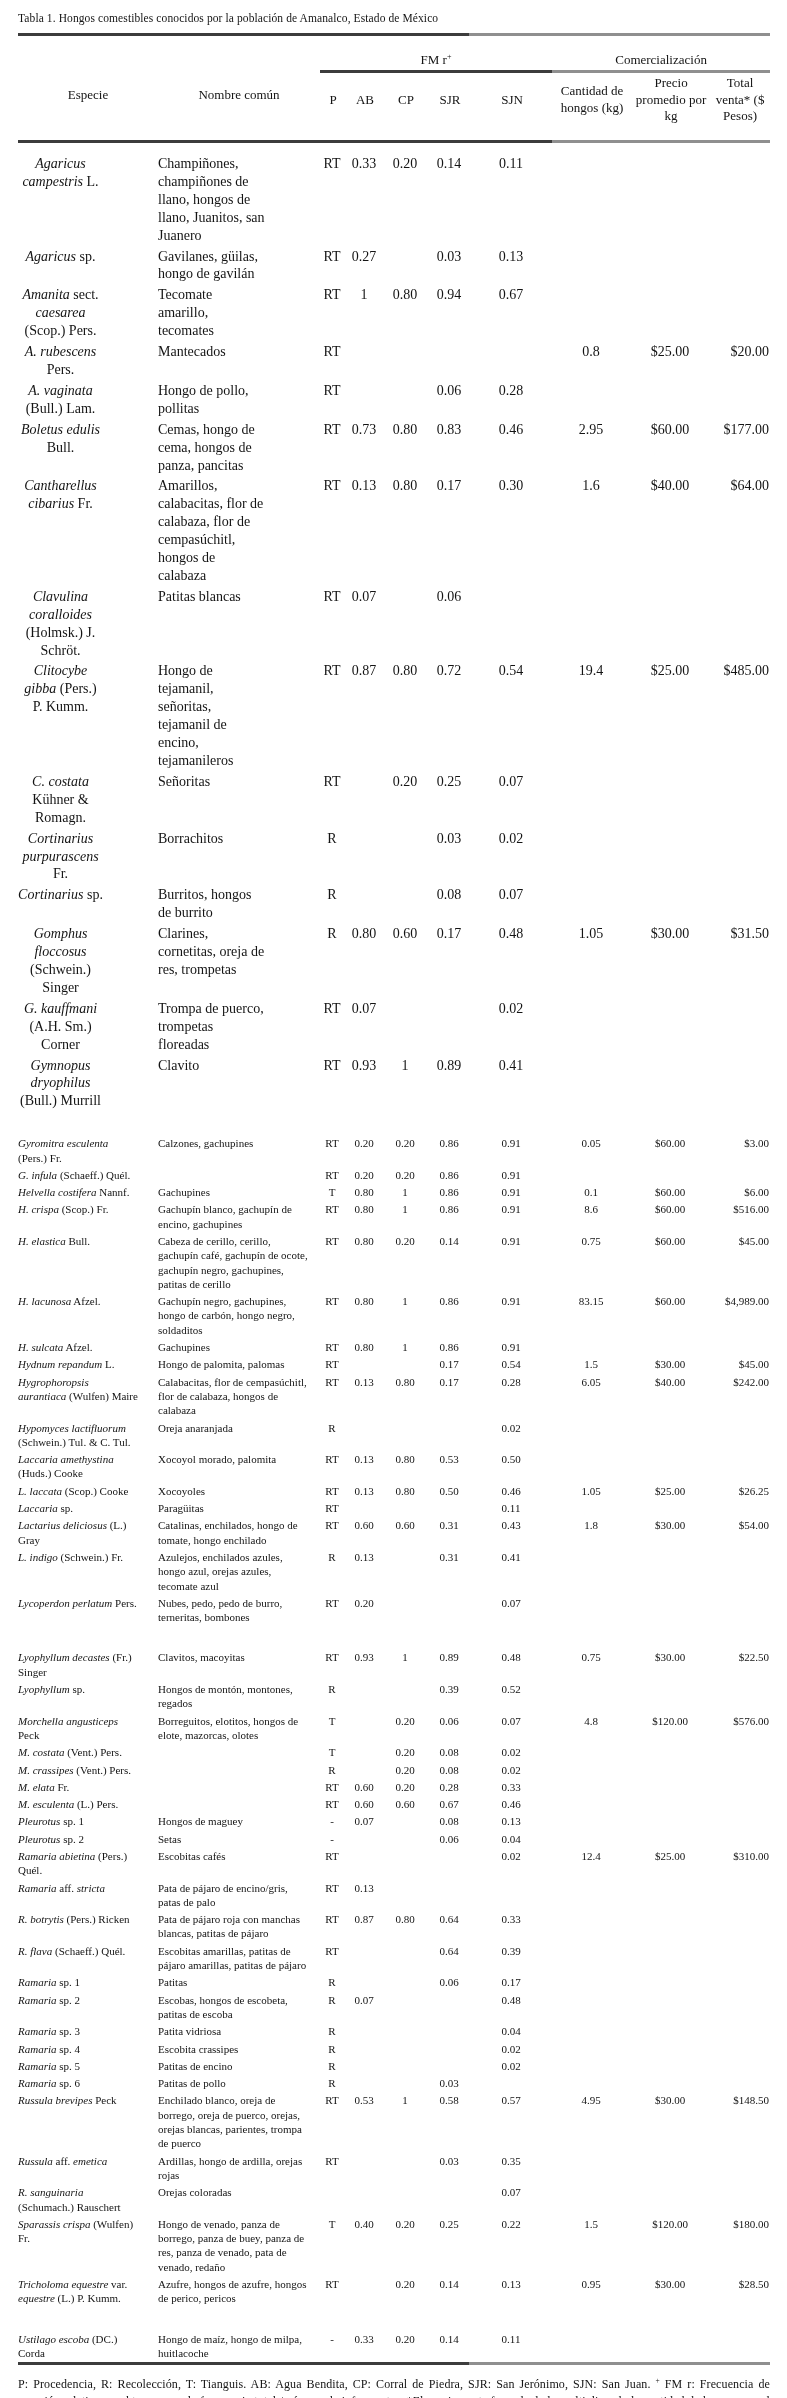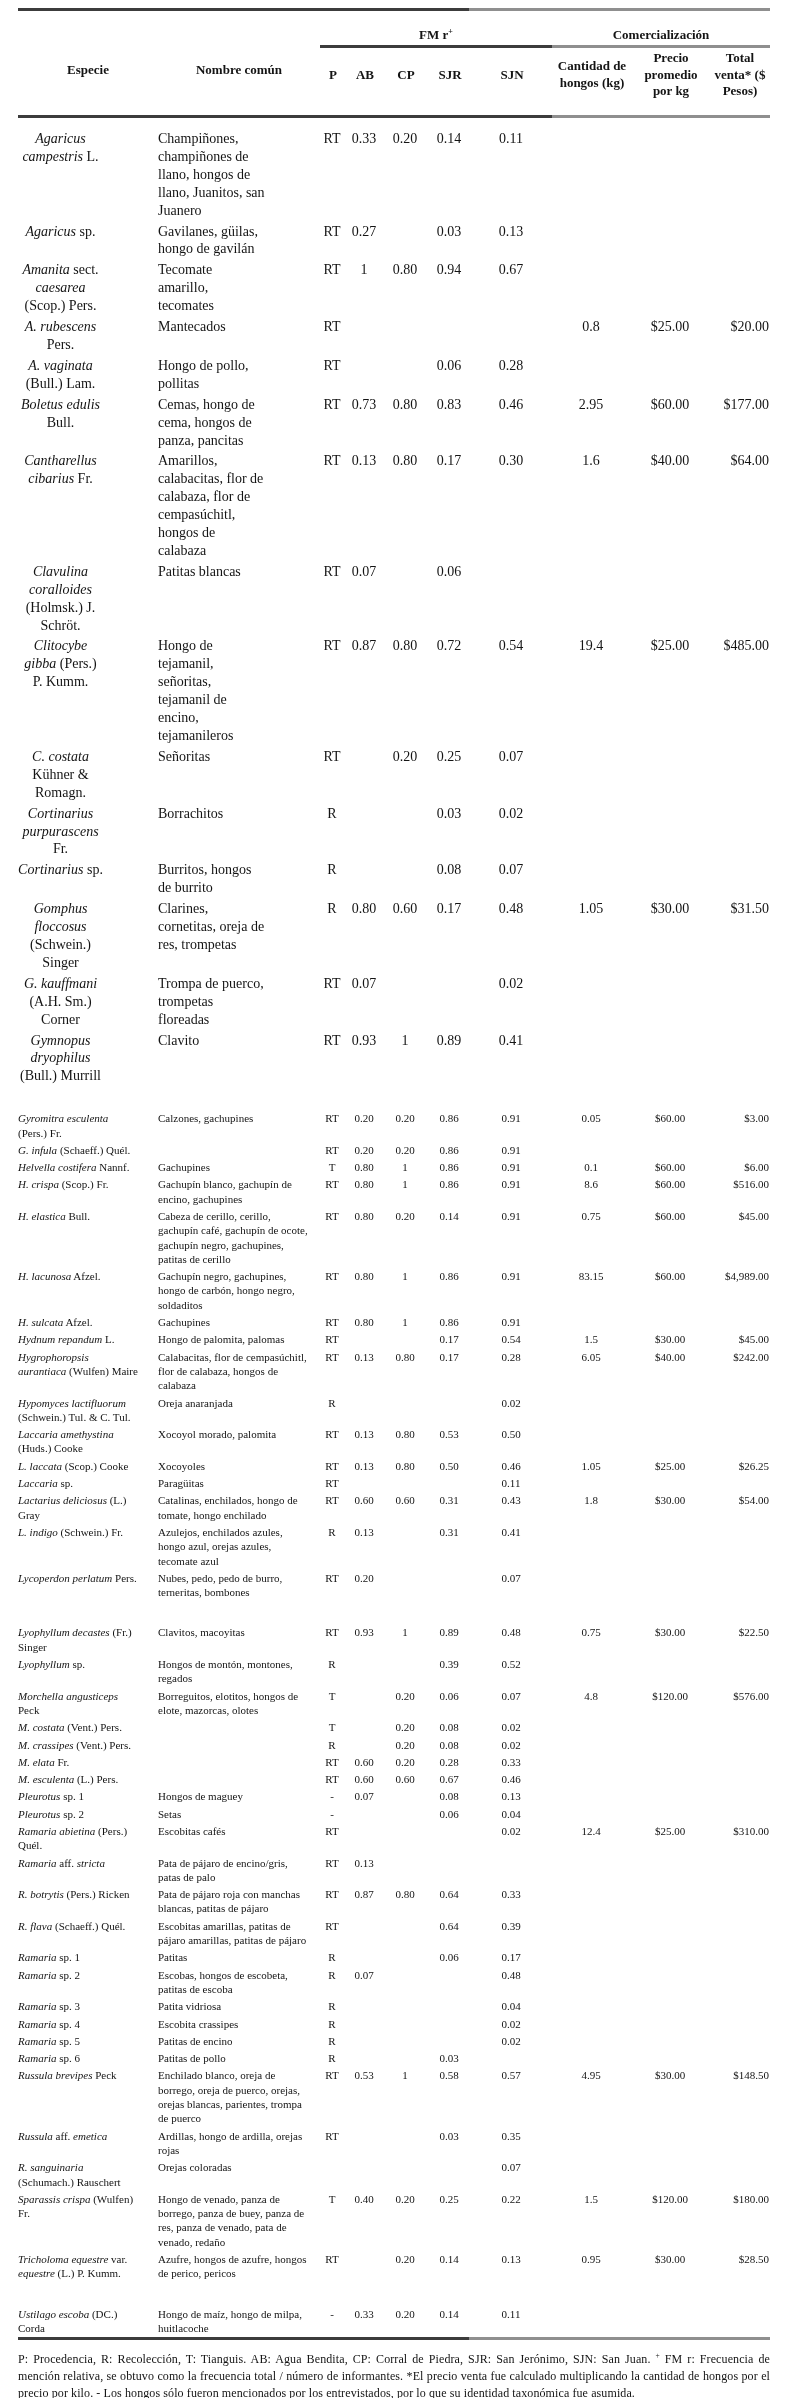--- a/index.html
+++ b/index.html
@@ -29,21 +29,21 @@
   col.c2 { width: 162px; }
   col.c3 { width: 26px; }
   col.c4 { width: 38px; }
   col.c5 { width: 44px; }
   col.c6 { width: 44px; }
   col.c7 { width: 80px; }
   col.c8 { width: 80px; }
   col.c9 { width: 78px; }
   col.c10 { width: 60px; }
   thead th {
-    font-weight: bold;
+    font-weight: normal;
     font-size: 13px;
     text-align: center;
     vertical-align: middle;
     line-height: 1.25;
   }
   thead th.left-head { text-align: center; }
   tr.group-row th { padding: 16px 0 2px 0; }
   tr.cols-row th { padding: 2px 2px 16px 2px; }
   thead th { border-bottom: 3px solid #3c3c3c; }
   thead th.light-b { border-bottom-color: #8f8f8f; }
@@ -70,20 +70,21 @@
     text-align: justify;
     letter-spacing: 0.1px;
   }
   i { font-style: italic; }
 </style>
 </head>
 <body>
 
 <div class="page">
 
+  <div class="title">Tabla 1. Hongos comestibles conocidos por la población de Amanalco, Estado de México</div>
 
   <div class="rule"></div>
 
   <table>
     <colgroup>
       <col class="c1">
         <col class="c2">
         <col class="c3">
         <col class="c4">
         <col class="c5">

